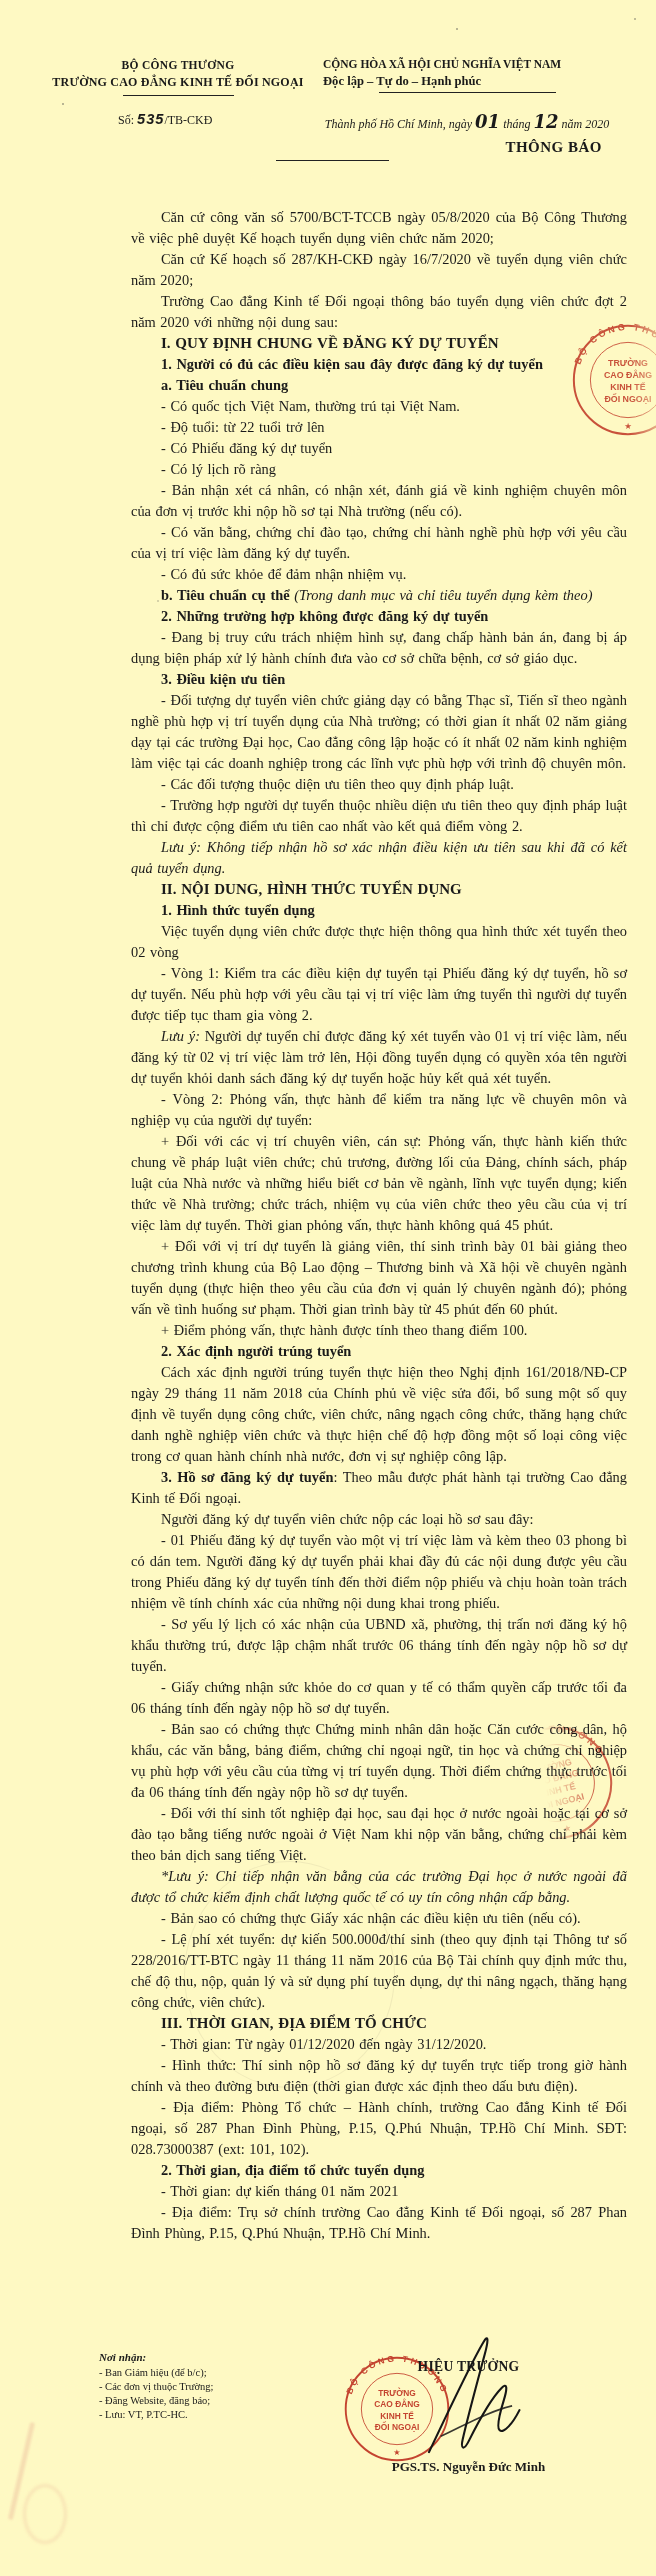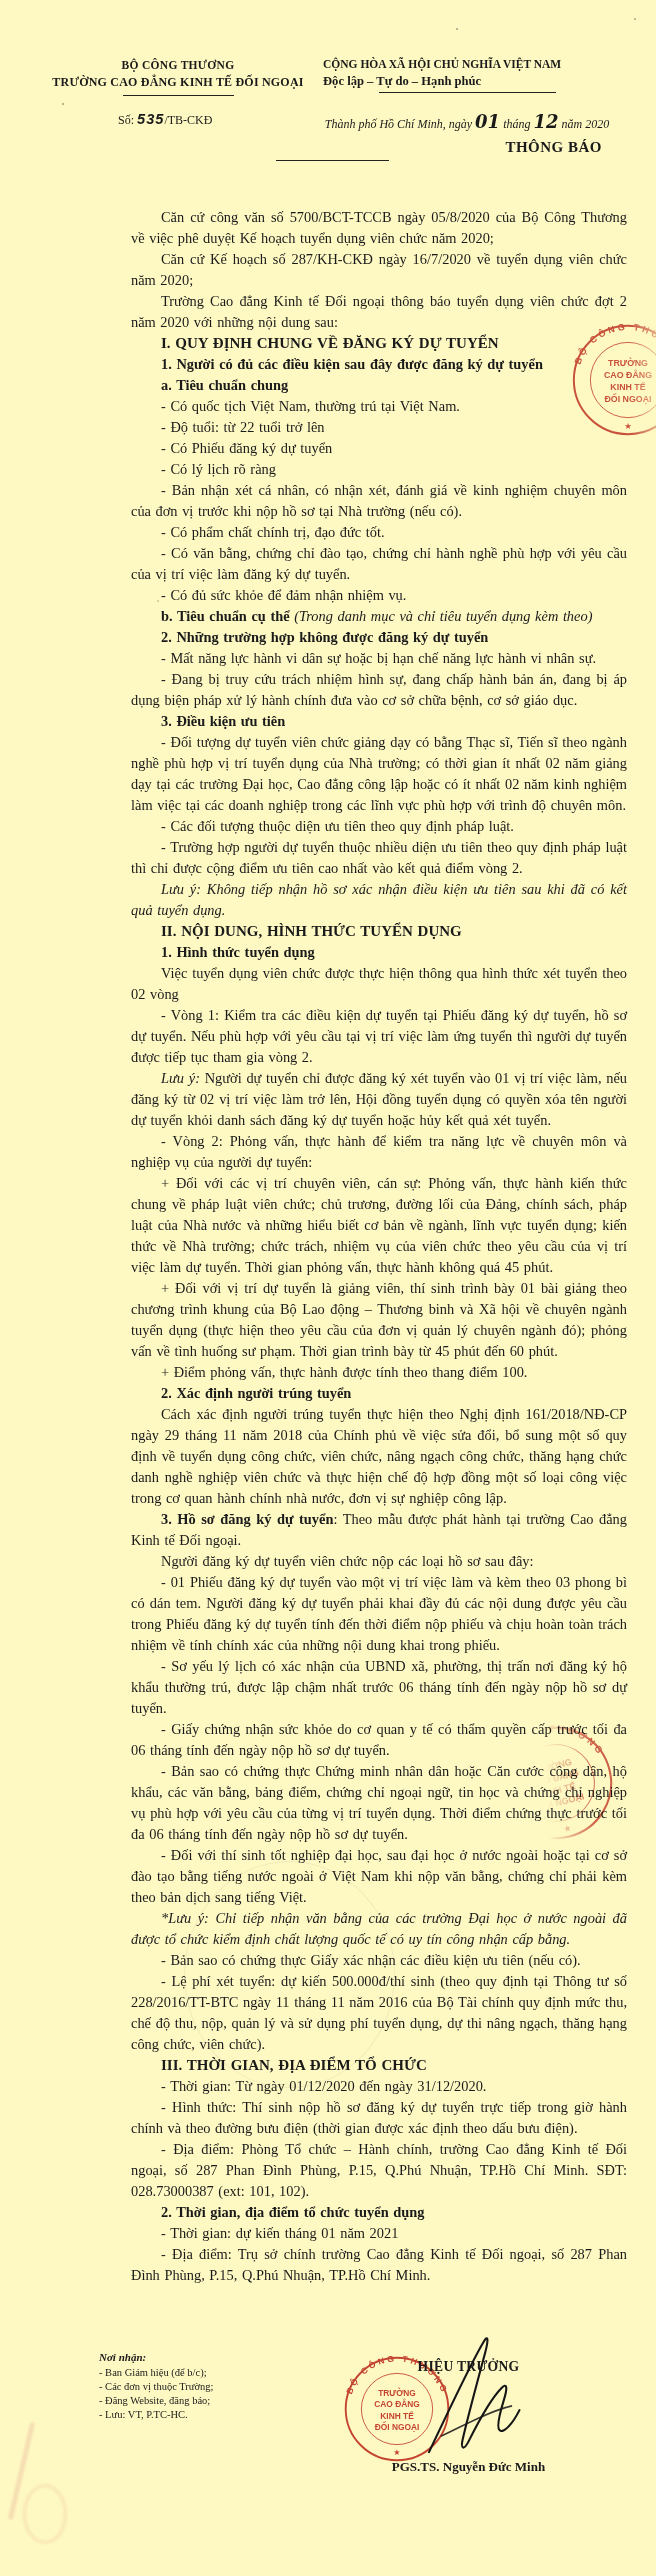--- a/index.html
+++ b/index.html
@@ -101,26 +101,24 @@
       <p class="para s-p"><span>Căn cứ Kế hoạch số 287/KH-CKĐ ngày 16/7/2020 về tuyển dụng viên chức năm 2020;</span></p>
       <p class="para s-p"><span>Trường Cao đẳng Kinh tế Đối ngoại thông báo tuyển dụng viên chức đợt 2 năm 2020 với những nội dung sau:</span></p>
       <p class="para s-H"><span>I. QUY ĐỊNH CHUNG VỀ ĐĂNG KÝ DỰ TUYỂN</span></p>
       <p class="para s-h"><span>1. Người có đủ các điều kiện sau đây được đăng ký dự tuyển</span></p>
       <p class="para s-h"><span>a. Tiêu chuẩn chung</span></p>
       <p class="para s-p"><span>- Có quốc tịch Việt Nam, thường trú tại Việt Nam.</span></p>
       <p class="para s-p"><span>- Độ tuổi: từ 22 tuổi trở lên</span></p>
       <p class="para s-p"><span>- Có Phiếu đăng ký dự tuyển</span></p>
       <p class="para s-p"><span>- Có lý lịch rõ ràng</span></p>
       <p class="para s-p"><span>- Bản nhận xét cá nhân, có nhận xét, đánh giá về kinh nghiệm chuyên môn của đơn vị trước khi nộp hồ sơ tại Nhà trường (nếu có).</span></p>
-      <p class="para s-p"><span>- Có phẩm chất chính trị, đạo đức tốt.</span></p>
       <p class="para s-p"><span>- Có văn bằng, chứng chỉ đào tạo, chứng chỉ hành nghề phù hợp với yêu cầu của vị trí việc làm đăng ký dự tuyển.</span></p>
       <p class="para s-p"><span>- Có đủ sức khỏe để đảm nhận nhiệm vụ.</span></p>
       <p class="para s-m"><span class="b">b. Tiêu chuẩn cụ thể </span><span class="i">(Trong danh mục và chỉ tiêu tuyển dụng kèm theo)</span></p>
       <p class="para s-h"><span>2. Những trường hợp không được đăng ký dự tuyển</span></p>
-      <p class="para s-p"><span>- Mất năng lực hành vi dân sự hoặc bị hạn chế năng lực hành vi nhân sự.</span></p>
       <p class="para s-p"><span>- Đang bị truy cứu trách nhiệm hình sự, đang chấp hành bản án, đang bị áp dụng biện pháp xử lý hành chính đưa vào cơ sở chữa bệnh, cơ sở giáo dục.</span></p>
       <p class="para s-h"><span>3. Điều kiện ưu tiên</span></p>
       <p class="para s-p"><span>- Đối tượng dự tuyển viên chức giảng dạy có bằng Thạc sĩ, Tiến sĩ theo ngành nghề phù hợp vị trí tuyển dụng của Nhà trường; có thời gian ít nhất 02 năm giảng dạy tại các trường Đại học, Cao đẳng công lập hoặc có ít nhất 02 năm kinh nghiệm làm việc tại các doanh nghiệp trong các lĩnh vực phù hợp với trình độ chuyên môn.</span></p>
       <p class="para s-p"><span>- Các đối tượng thuộc diện ưu tiên theo quy định pháp luật.</span></p>
       <p class="para s-p"><span>- Trường hợp người dự tuyển thuộc nhiều diện ưu tiên theo quy định pháp luật thì chỉ được cộng điểm ưu tiên cao nhất vào kết quả điểm vòng 2.</span></p>
       <p class="para s-i"><span>Lưu ý: Không tiếp nhận hồ sơ xác nhận điều kiện ưu tiên sau khi đã có kết quả tuyển dụng.</span></p>
       <p class="para s-H"><span>II. NỘI DUNG, HÌNH THỨC TUYỂN DỤNG</span></p>
       <p class="para s-h"><span>1. Hình thức tuyển dụng</span></p>
       <p class="para s-p"><span>Việc tuyển dụng viên chức được thực hiện thông qua hình thức xét tuyển theo 02 vòng</span></p>
       <p class="para s-p"><span>- Vòng 1: Kiểm tra các điều kiện dự tuyển tại Phiếu đăng ký dự tuyển, hồ sơ dự tuyển. Nếu phù hợp với yêu cầu tại vị trí việc làm ứng tuyển thì người dự tuyển được tiếp tục tham gia vòng 2.</span></p>

